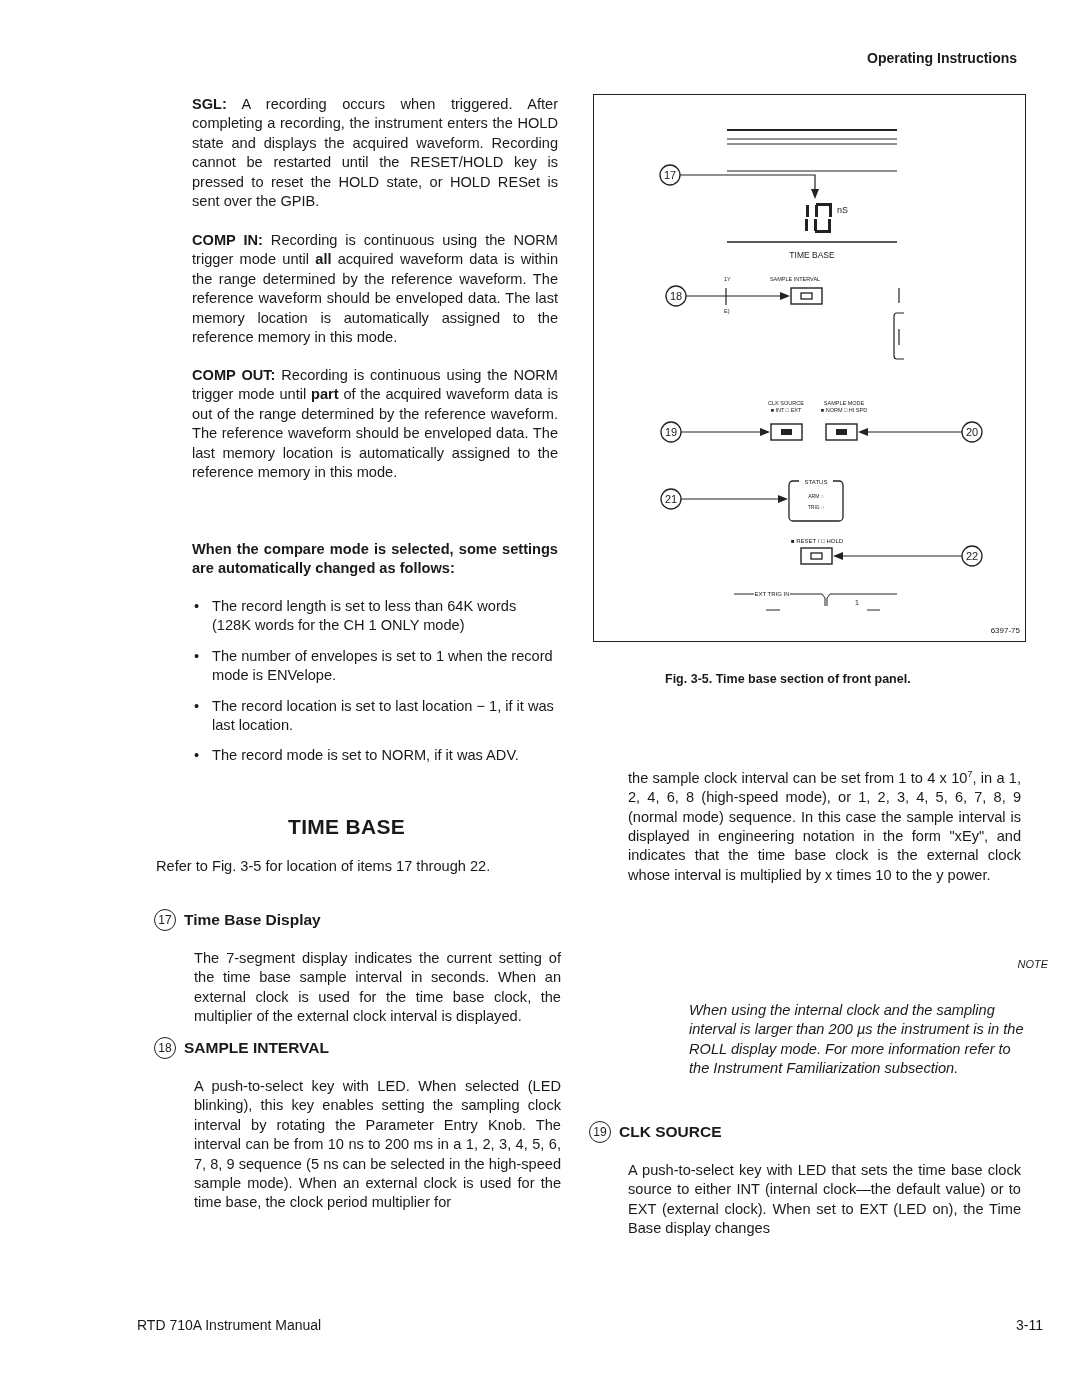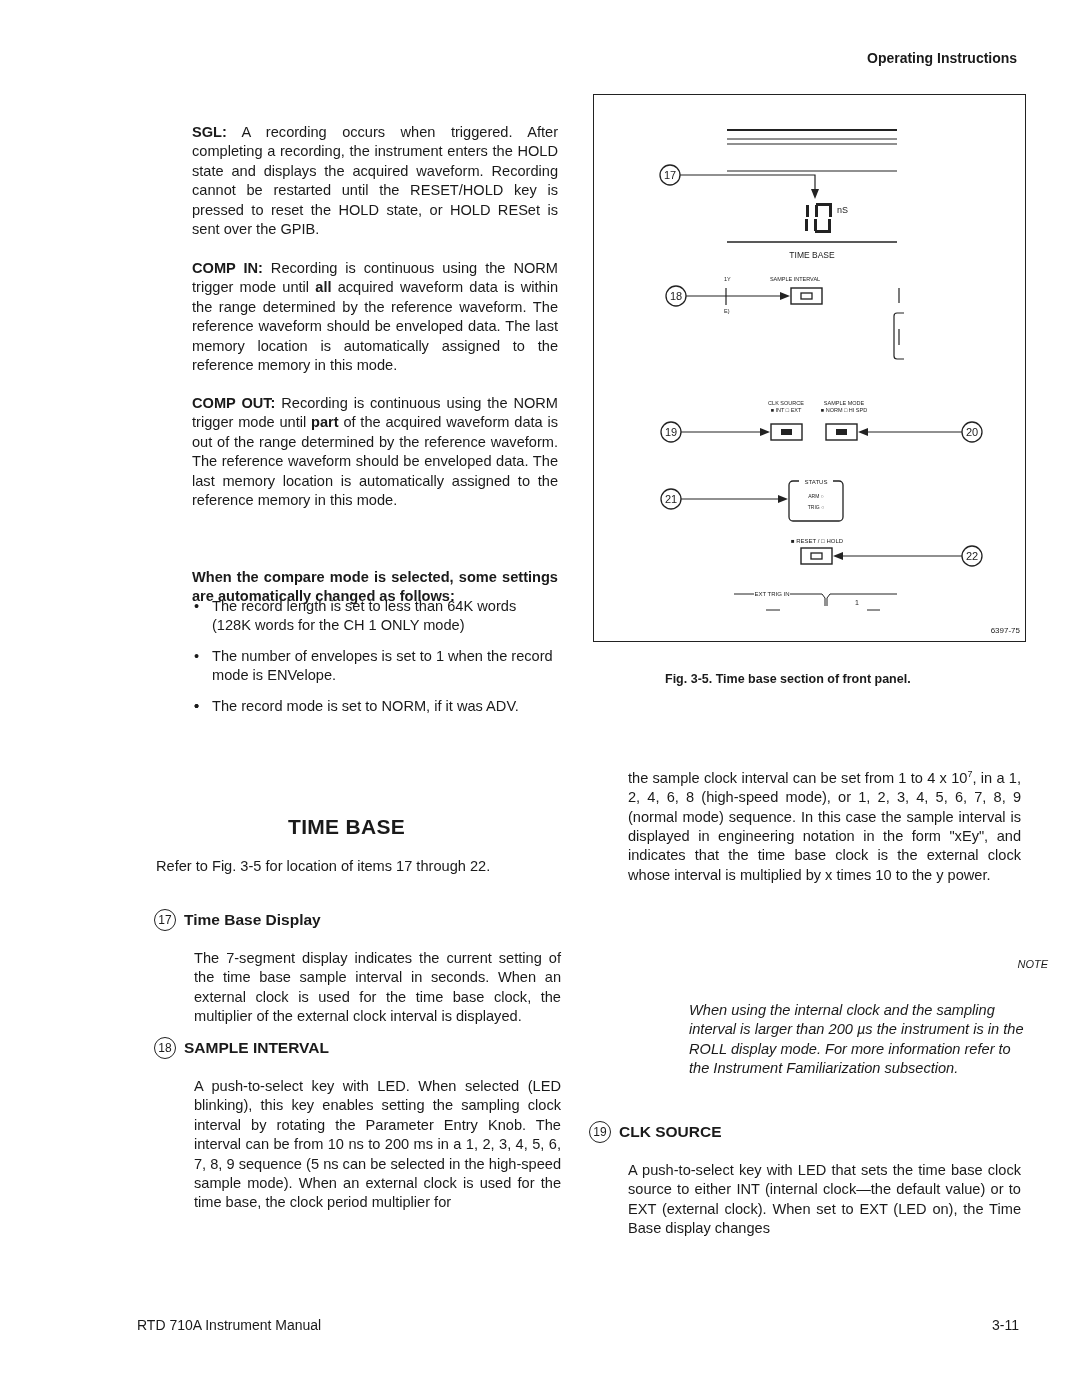--- a/index.html
+++ b/index.html
@@ -2,21 +2,21 @@
 <html><head>
 <meta charset="utf-8">
 <style>
   html, body { margin: 0; padding: 0; background: #ffffff; }
   body { width: 1080px; height: 1397px; position: relative; overflow: hidden;
          font-family: "Liberation Sans", sans-serif; color: #1a1a1a; }
   .abs { position: absolute; }
   .p { font-size: 14.6px; line-height: 19.4px; text-align: justify; margin: 0; }
   .p b { font-weight: bold; }
   .header-right { left: 855px; top: 50px; font-size: 14px; font-weight: bold; margin-left: 12px; }
-  .col-left { left: 192px; width: 366px; margin-top: 28px; }
+  .col-left { left: 192px; width: 366px; }
   .col-right { left: 628px; width: 393px; }
   ul.bullets { list-style: none; margin: 0; padding: 0; }
   ul.bullets li { position: relative; padding-left: 20px; font-size: 14.6px; line-height: 19.4px; margin-bottom: 11px; }
   ul.bullets li .dot { position: absolute; left: 2px; top: 0; }
   .section-title { font-size: 21px; font-weight: bold; left: 288px; top: 815px; letter-spacing: 0.3px; }
   .circ { display: inline-block; width: 20px; height: 20px; border: 1.4px solid #222; border-radius: 50%;
           font-size: 12px; line-height: 20px; text-align: center; font-weight: normal; vertical-align: middle; }
   .subhead { font-size: 15.5px; font-weight: bold; display: flex; align-items: center; gap: 8px; }
   .note-title { font-style: italic; font-size: 11px; text-align: right; }
   .note-body { font-style: italic; font-size: 14.6px; line-height: 19.4px; }
@@ -36,21 +36,21 @@
 
 <p class="abs p col-left" style="top:231px;"><b>COMP IN:</b><span> Recording is continuous using the NORM trigger mode until </span><b>all</b><span> acquired waveform data is within the range determined by the reference waveform. The reference waveform should be enveloped data. The last memory location is automatically assigned to the reference memory in this mode.</span></p>
 
 <p class="abs p col-left" style="top:366px;"><b>COMP OUT:</b><span> Recording is continuous using the NORM trigger mode until </span><b>part</b><span> of the acquired waveform data is out of the range determined by the reference waveform. The reference waveform should be enveloped data. The last memory location is automatically assigned to the reference memory in this mode.</span></p>
 
 <p class="abs p col-left" style="top:540px;font-weight:bold;">When the compare mode is selected, some settings are automatically changed as follows:</p>
 
 <ul class="abs bullets col-left" style="top:597px;">
   <li><span class="dot">•</span><span>The record length is set to less than 64K words (128K words for the CH 1 ONLY mode)</span></li>
   <li><span class="dot">•</span><span>The number of envelopes is set to 1 when the record mode is ENVelope.</span></li>
-  <li><span class="dot">•</span></li>
+  <li><span class="dot">•</span><span>The record location is set to last location − 1, if it was last location.</span></li>
   <li><span class="dot">•</span><span>The record mode is set to NORM, if it was ADV.</span></li>
 </ul>
 
 <div class="abs section-title">TIME BASE</div>
 
 <p class="abs p" style="left:156px; top:857px; width:420px;">Refer to Fig. 3-5 for location of items 17 through 22.</p>
 
 <div class="abs subhead" style="left:154px; top:909px;">
   <span class="circ">17</span>
   <span>Time Base Display</span>
@@ -170,13 +170,13 @@
 <div class="abs note-title" style="left:628px; top:958px; width:420px;">NOTE</div>
 <p class="abs note-body" style="left:677px; top:989px; width:340px; margin:12px;">When using the internal clock and the sampling interval is larger than 200 µs the instrument is in the ROLL display mode. For more information refer to the Instrument Familiarization subsection.</p>
 
 <div class="abs subhead" style="left:589px; top:1121px;">
   <span class="circ">19</span>
   <span>CLK SOURCE</span>
 </div>
 <p class="abs p col-right" style="top:1161px;">A push-to-select key with LED that sets the time base clock source to either INT (internal clock—the default value) or to EXT (external clock). When set to EXT (LED on), the Time Base display changes</p>
 
 <div class="abs footer" style="left:137px; top:1317px;">RTD 710A Instrument Manual</div>
-<div class="abs footer" style="left:992px; top:1317px;">3-11</div>
+<div class="abs footer" style="left:1016px; top:1317px;">3-11</div>
 
 </body></html>

